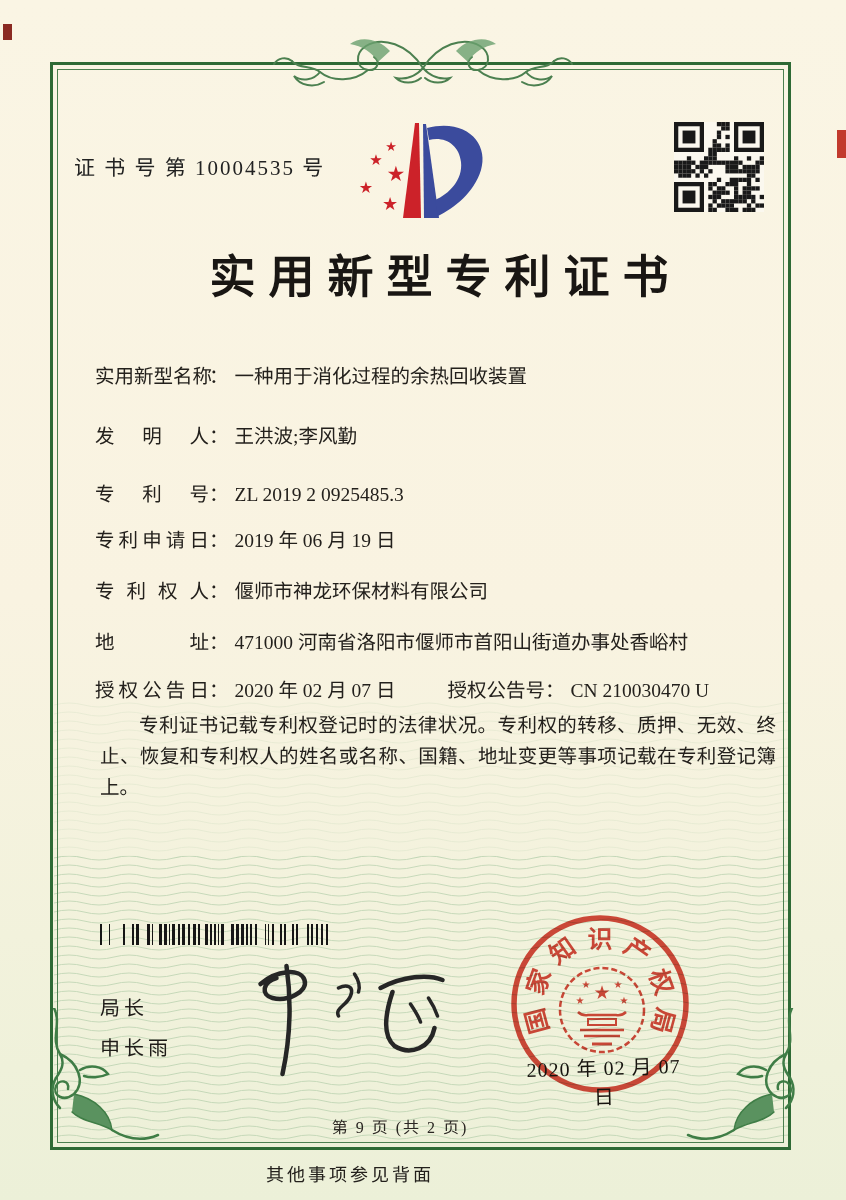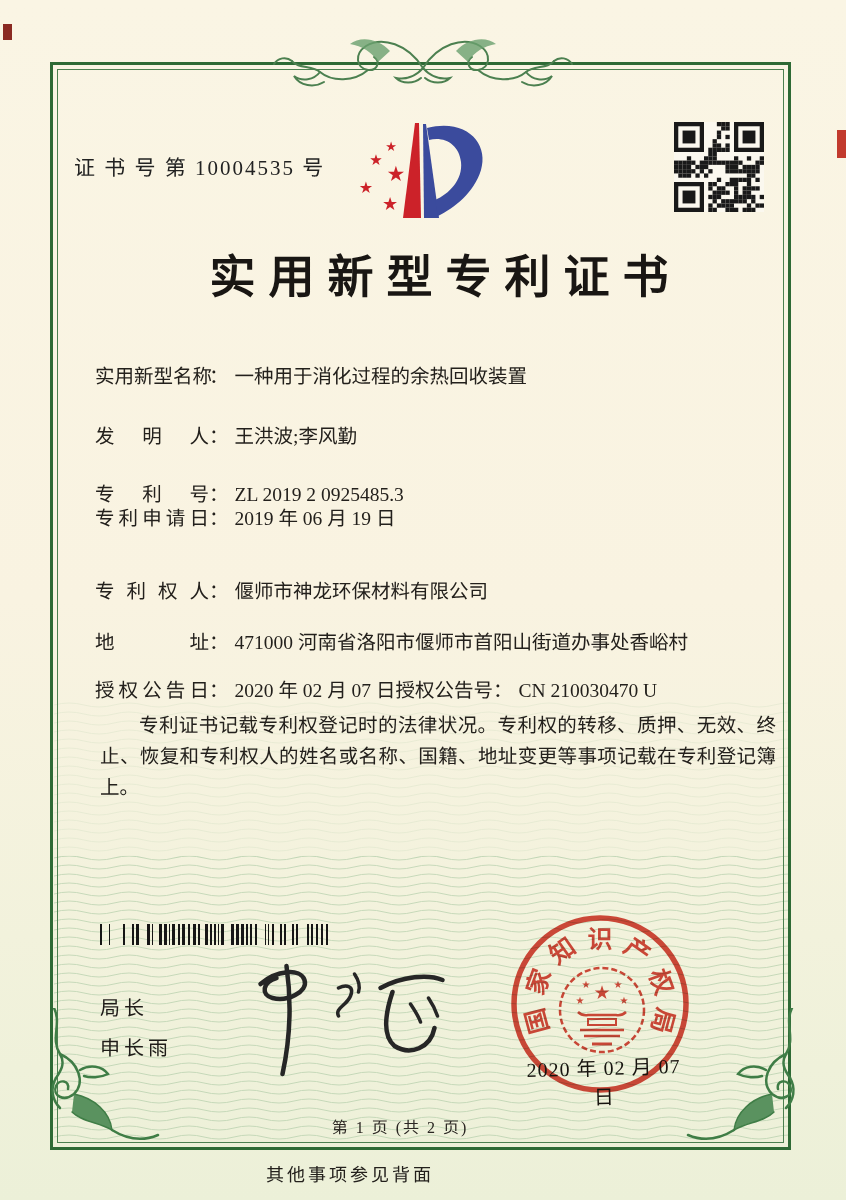--- a/index.html
+++ b/index.html
@@ -21,21 +21,21 @@
   
   .frame{left:50px;top:62px;width:735px;height:1082px;border:3px solid #2e6a35;}
   .frame-inner{position:absolute;left:4px;top:4px;right:4px;bottom:4px;border:1px solid #4c8050;}
   
   .certno{left:74px;top:128px;font-size:21px;letter-spacing:2px;color:#222;margin-top:23px;}
   .title{left:16px;top:240px;width:846px;text-align:center;font-size:46px;font-weight:bold;
          letter-spacing:13px;padding-left:13px;box-sizing:border-box;color:#191613;}
   .field-row{left:95px;width:676px;font-size:19.5px;white-space:nowrap;color:#23201c;}
   .flabel{display:inline-block;width:114px;text-align:justify;text-align-last:justify;vertical-align:bottom;}
   .colon{margin-right:6px;}
-  .grant-right{}
+  .grant-right{margin-left:52px;}
   .paras{left:100px;top:710px;width:676px;font-size:19.5px;line-height:31px;text-align:justify;color:#23201c;}
   .paras p{margin:0;text-indent:2em;}
   .signoff-title{left:100px;top:992px;font-size:20px;letter-spacing:4px;color:#1e1b18;}
   .signoff-name{left:100px;top:1032px;font-size:20px;letter-spacing:4px;color:#1e1b18;}
   .seal-date{left:514px;top:1052px;width:180px;text-align:center;font-size:20px;
              letter-spacing:1px;color:#17140f;transform:rotate(-1.5deg);}
   .page-note{left:0;top:1114px;width:800px;text-align:center;font-size:16px;letter-spacing:2px;color:#2a2622;}
   .footer-note{left:0;top:1160px;width:700px;text-align:center;font-size:18px;letter-spacing:3px;color:#23201c;}
   
   svg{display:block;}
@@ -272,21 +272,21 @@
 
   <div class="abs field-row" style="top:360px;">
     <span class="flabel">实用新型名称</span><span class="colon">：</span><span>一种用于消化过程的余热回收装置</span>
   </div>
   <div class="abs field-row" style="top:420px;">
     <span class="flabel">发明人</span><span class="colon">：</span><span>王洪波;李风勤</span>
   </div>
   <div class="abs field-row" style="top:471px;margin-top:7px;">
     <span class="flabel">专利号</span><span class="colon">：</span><span>ZL 2019 2 0925485.3</span>
   </div>
-  <div class="abs field-row" style="top:502px;">
+  <div class="abs field-row" style="top:524px;">
     <span class="flabel">专利申请日</span><span class="colon">：</span><span>2019 年 06 月 19 日</span>
   </div>
   <div class="abs field-row" style="top:575px;">
     <span class="flabel">专利权人</span><span class="colon">：</span><span>偃师市神龙环保材料有限公司</span>
   </div>
   <div class="abs field-row" style="top:626px;">
     <span class="flabel">地址</span><span class="colon">：</span><span>471000 河南省洛阳市偃师市首阳山街道办事处香峪村</span>
   </div>
   <div class="abs field-row" style="top:674px;">
     <span class="flabel">授权公告日</span><span class="colon">：</span><span>2020 年 02 月 07 日</span><span class="grant-right">授权公告号</span><span class="colon">：</span><span>CN 210030470 U</span>
@@ -373,16 +373,16 @@
       <text class="star-red-seal" x="-20" y="-4" font-size="10" stroke="none">★</text>
       <text class="star-red-seal" x="24" y="-4" font-size="10" stroke="none">★</text>
       <path d="M-22,8 Q-18,12 -12,11 L16,11 Q22,12 26,8" stroke-width="2.5"></path>
       <rect x="-12" y="15" width="28" height="6" stroke-width="2"></rect>
       <path d="M-20,26 L24,26 M-16,32 L20,32" stroke-width="2.5"></path>
       <path d="M-8,40 L12,40" stroke-width="3"></path>
     </g>
   </svg>
   <div class="abs seal-date">2020 年 02 月 07 日</div>
 
-  <div class="abs page-note">第 1 页 (共 2 页)</div>
+  <div class="abs page-note">第 9 页 (共 2 页)</div>
   <div class="abs footer-note">其他事项参见背面</div>
 
 </div>
 
 </body></html>

